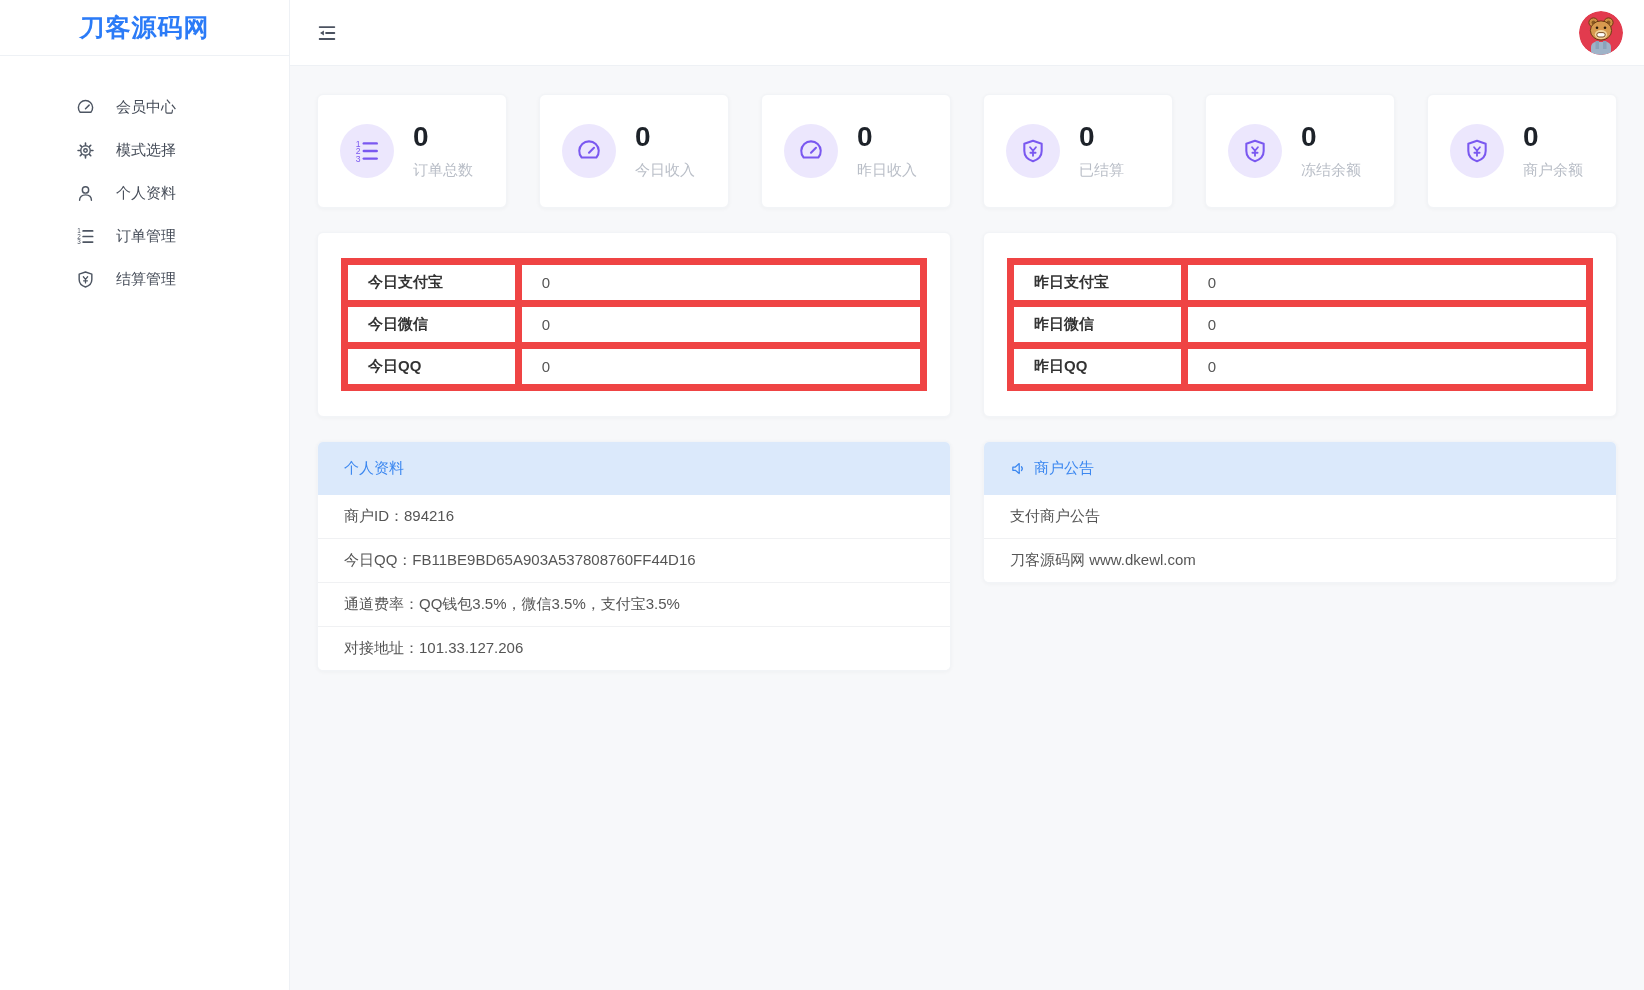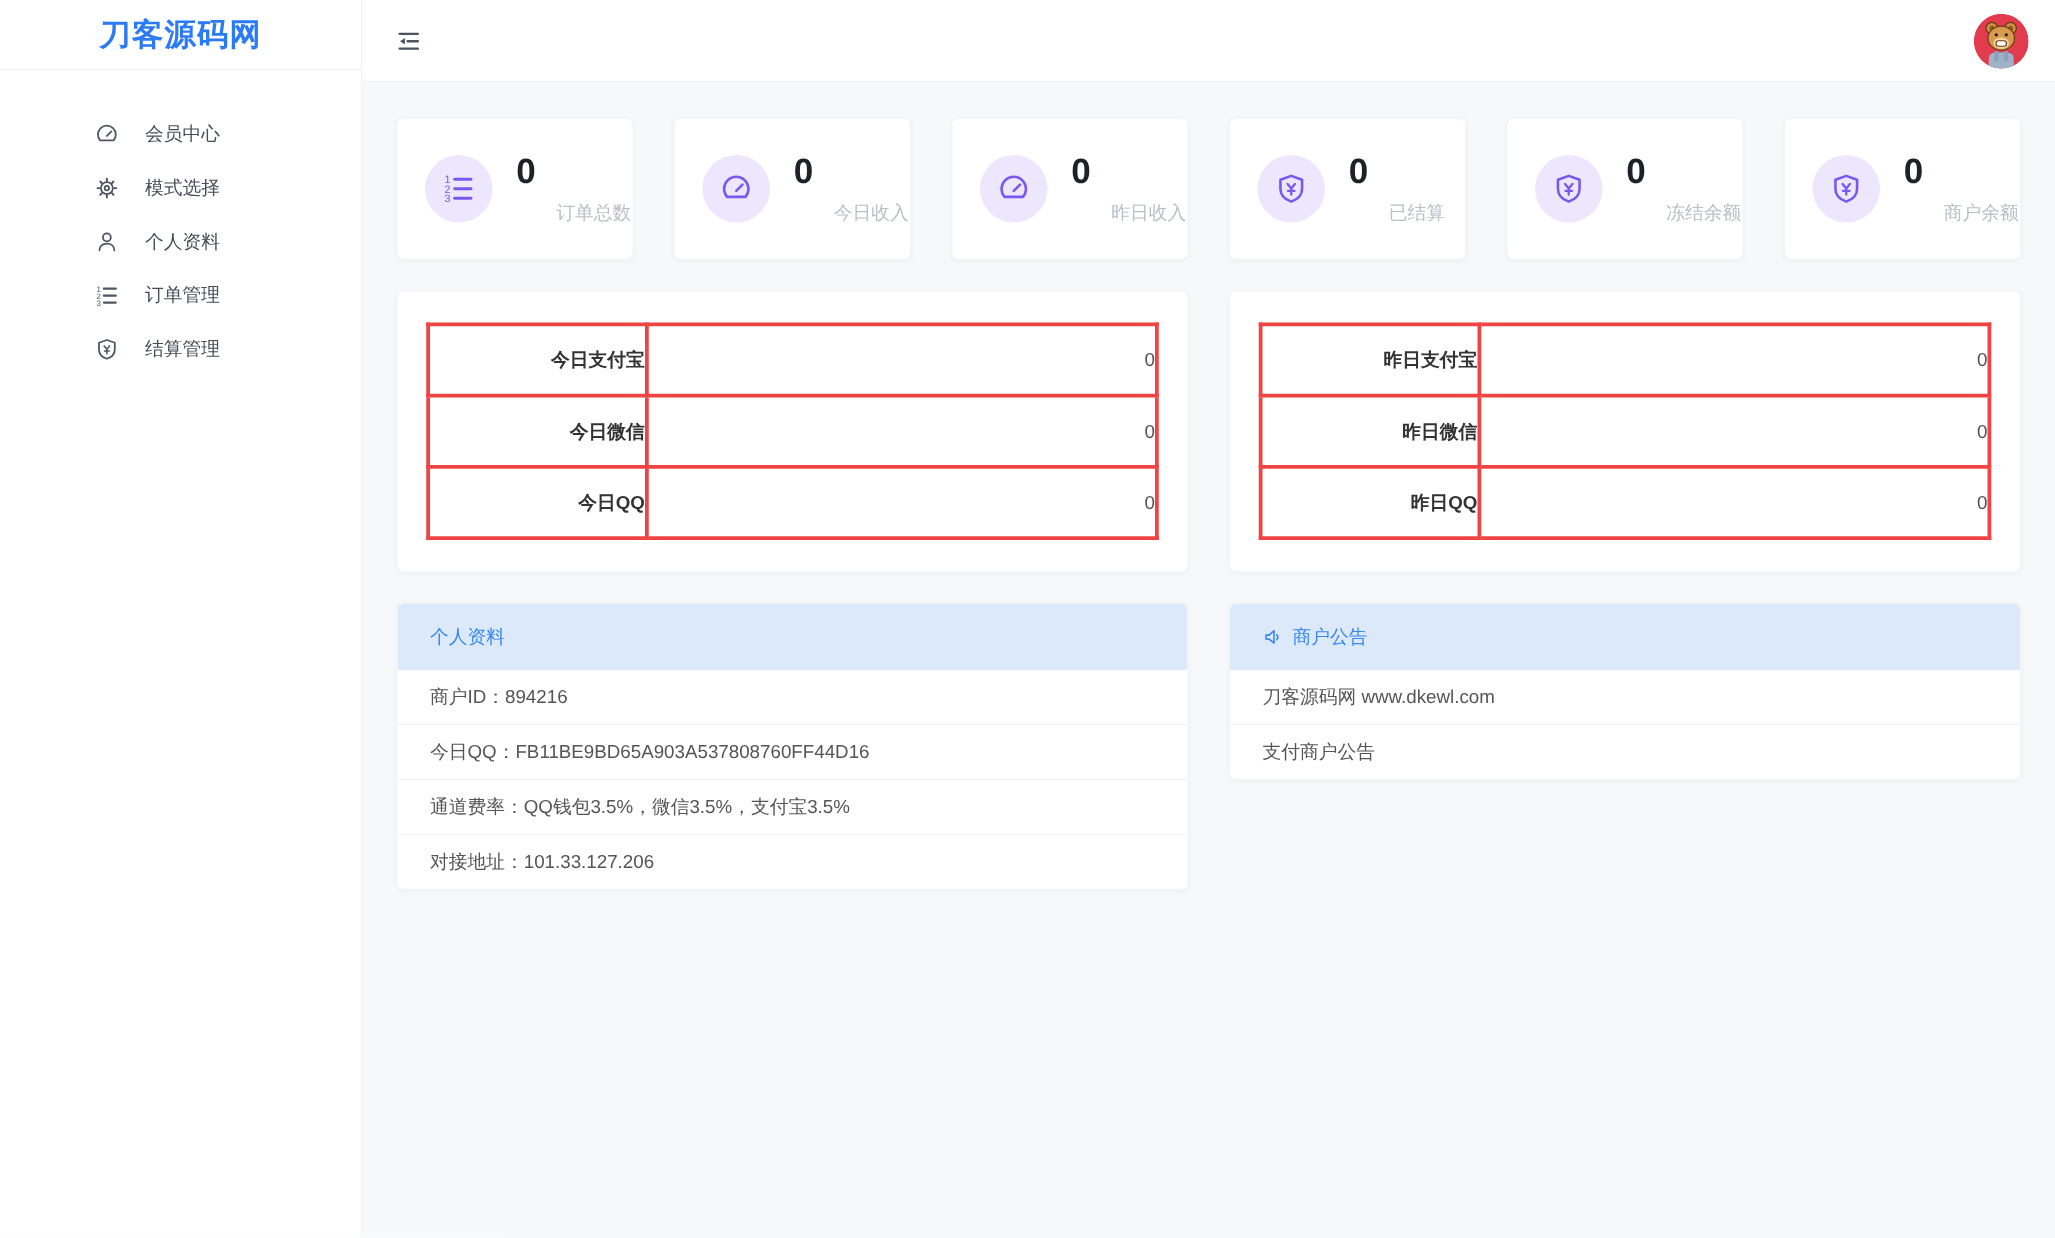--- a/index.html
+++ b/index.html
@@ -60,33 +60,33 @@
     display: flex; align-items: center; padding-left: 22px;
   }
   .stat-icon {
     width: 54px; height: 54px; border-radius: 50%; flex: none;
     background: #ece7fd; color: #7a58f0;
     display: flex; align-items: center; justify-content: center;
   }
   .stat-icon svg { width: 26px; height: 26px; }
   .stat-info { margin-left: 19px; min-width: 0; }
   .stat-value { font-size: 28px; font-weight: 700; color: #1d2229; line-height: 1; }
-  .stat-label { margin-top: 10px; font-size: 15px; color: #b9bec7; white-space: nowrap; margin-left: 32px; }
+  .stat-label { margin-top: 10px; font-size: 15px; color: #b9bec7; white-space: nowrap; }
 
   
   .grid2 { display: grid; grid-template-columns: 1fr 1fr; gap: 32px; margin-bottom: 24px; align-items: start; }
 
   .table-card {
     background: #fff; border-radius: 6px; padding: 25px 23px;
     border: 1px solid #f2f4f7; box-shadow: 0 1px 4px rgba(31,45,61,.04);
   }
   table.stat-table { width: 100%; border-collapse: collapse; }
   .stat-table th, .stat-table td {
-    border: 3px solid #ef4444; height: 57px;
-    padding-left: 20px; font-size: 15px; text-align: right; vertical-align: middle;
+    border: 7px solid #ef4444; height: 42px;
+    padding-left: 20px; font-size: 15px; text-align: left; vertical-align: middle;
   }
   .stat-table th { width: 30%; color: #333; font-weight: 700; }
   .stat-table td { color: #555; font-weight: 400; }
 
   
   .panel {
     background: #fff; border-radius: 6px; overflow: hidden;
     border: 1px solid #f2f4f7; box-shadow: 0 1px 4px rgba(31,45,61,.04);
   }
   .panel-header {
@@ -355,20 +355,20 @@
       <div class="panel">
         <div class="panel-header">
           <span class="picon">
             <svg viewBox="0 0 24 24" fill="none" stroke="currentColor" stroke-width="1.8" stroke-linejoin="round" stroke-linecap="round">
               <path d="M4 10 v4.5 h3.5 L13 19 V5 L7.5 10 Z"></path>
               <path d="M16.2 9.5 a4.2 4.2 0 0 1 0 5.5"></path>
             </svg>
           </span>
           <span>商户公告</span>
         </div>
+        <div class="panel-row">支付商户公告</div>
         <div class="panel-row">刀客源码网 www.dkewl.com</div>
-        <div class="panel-row">支付商户公告</div>
       </div>
 
     </section>
 
   </main>
 </div>
 
 </body></html>

